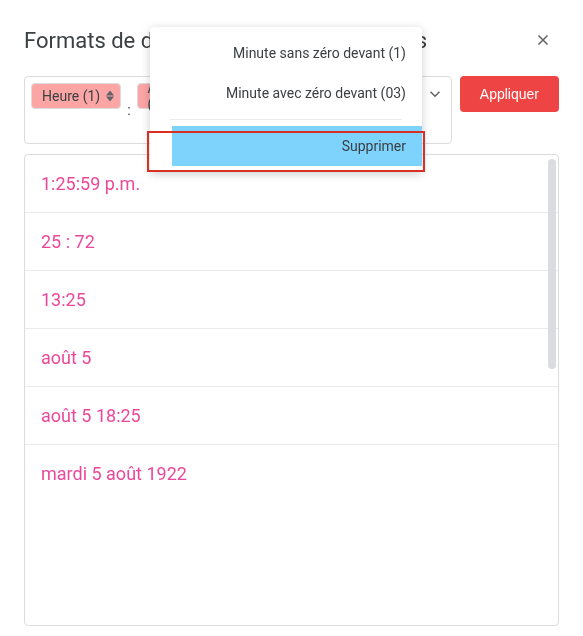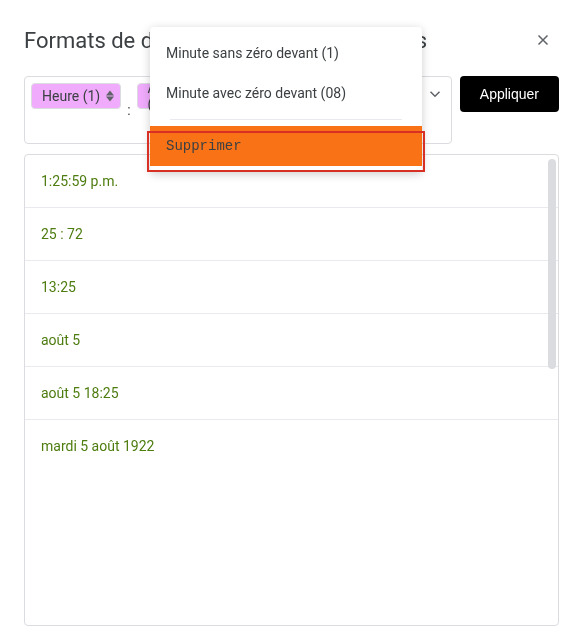--- a/index.html
+++ b/index.html
@@ -56,39 +56,39 @@
       min-height: 68px;
     }
     .chip {
       border: 1px solid #dadce0;
       border-radius: 4px;
       padding: 4px 6px 4px 10px;
       display: inline-flex;
       align-items: center;
       font-size: 14px;
       color: #3c4043;
-      background: #f0abfc;
+      background: #fca5a5;
       cursor: pointer;
       height: 26px;
     }
     .chip .stepper {
       display: inline-flex;
       flex-direction: column;
       margin-left: 6px;
       line-height: 0;
     }
     .chip .stepper svg { width: 8px; height: 6px; fill: #5f6368; }
     .sep-text {
       font-size: 14px;
       color: #3c4043;
       padding: 4px 2px;
       align-self: center;
     }
     .apply-btn {
-      background: #000000;
+      background: #ef4444;
       color: #fff;
       border: none;
       border-radius: 4px;
       padding: 0 20px;
       height: 36px;
       font-size: 14px;
       font-weight: 500;
       cursor: pointer;
       white-space: nowrap;
     }
@@ -110,22 +110,22 @@
       overflow: hidden;
       height: 472px;
       position: relative;
     }
     .list-scroll {
       height: 100%;
       overflow-y: auto;
     }
     .list-item {
       padding: 18px 16px;
-      font-size: 14px;
-      color: #4d7c0f;
+      font-size: 18px;
+      color: #ec4899;
       border-top: 1px solid #e8eaed;
       cursor: pointer;
     }
     .list-item:first-child { border-top: none; }
     .scrollbar-track {
       position: absolute;
       right: 2px;
       top: 4px;
       width: 8px;
       height: 210px;
@@ -141,31 +141,31 @@
       border-radius: 4px;
       box-shadow: 0 2px 10px rgba(0,0,0,0.2);
       z-index: 10;
       padding: 6px 0;
     }
     .menu-item {
       padding: 12px 16px;
       font-size: 14px;
       color: #3c4043;
       cursor: pointer;
-      text-align: left;
+      text-align: right;
+      margin-left: 22px;
     }
     .menu-sep-space {
       height: 1px;
       background: #e8eaed;
       margin: 6px 20px;
     }
     .menu-item.highlighted {
-      background: #f97316;
-      position: relative;
-      font-family: Liberation Mono, monospace;
+      background: #7dd3fc;
+      position: relative;
     }
     .highlight-box {
       position: absolute;
       border: 2px solid #d93025;
       pointer-events: none;
       top: 131px;
       left: 147px;
       width: 278px;
       height: 41px;
       z-index: 20;
@@ -229,18 +229,18 @@
       <div class="list-item">août 5</div>
       <div class="list-item">août 5 18:25</div>
       <div class="list-item">mardi 5 août 1922</div>
     </div>
     <div class="scrollbar-track"></div>
   </div>
 </div>
 
 <div class="dropdown-menu">
   <div class="menu-item">Minute sans zéro devant (1)</div>
-  <div class="menu-item">Minute avec zéro devant (08)</div>
+  <div class="menu-item">Minute avec zéro devant (03)</div>
   <div class="menu-sep-space"></div>
   <div class="menu-item highlighted">Supprimer</div>
 </div>
 
 <div class="highlight-box"></div>
 
 </body></html>

